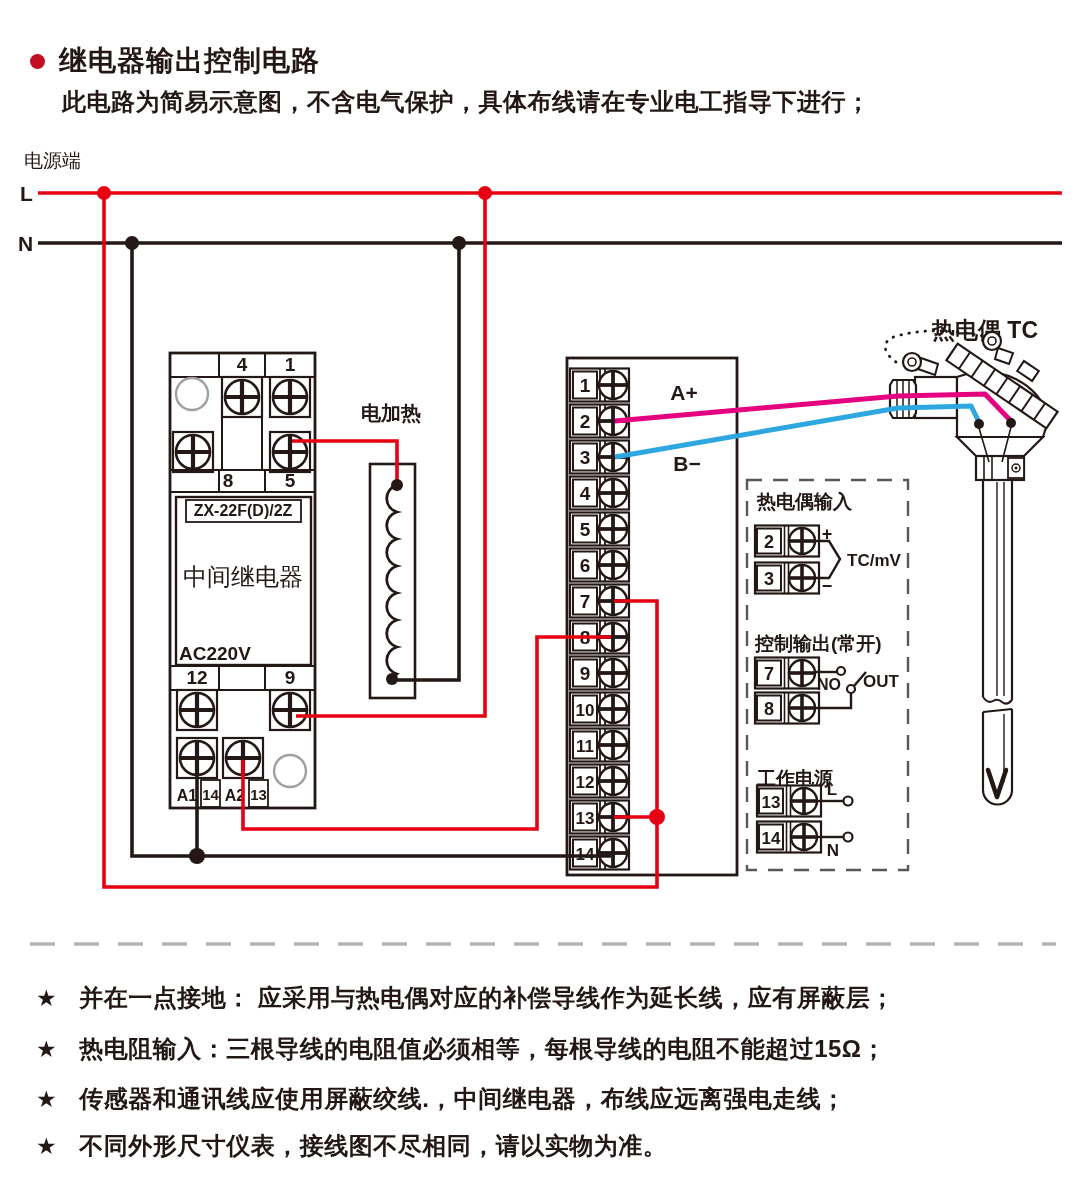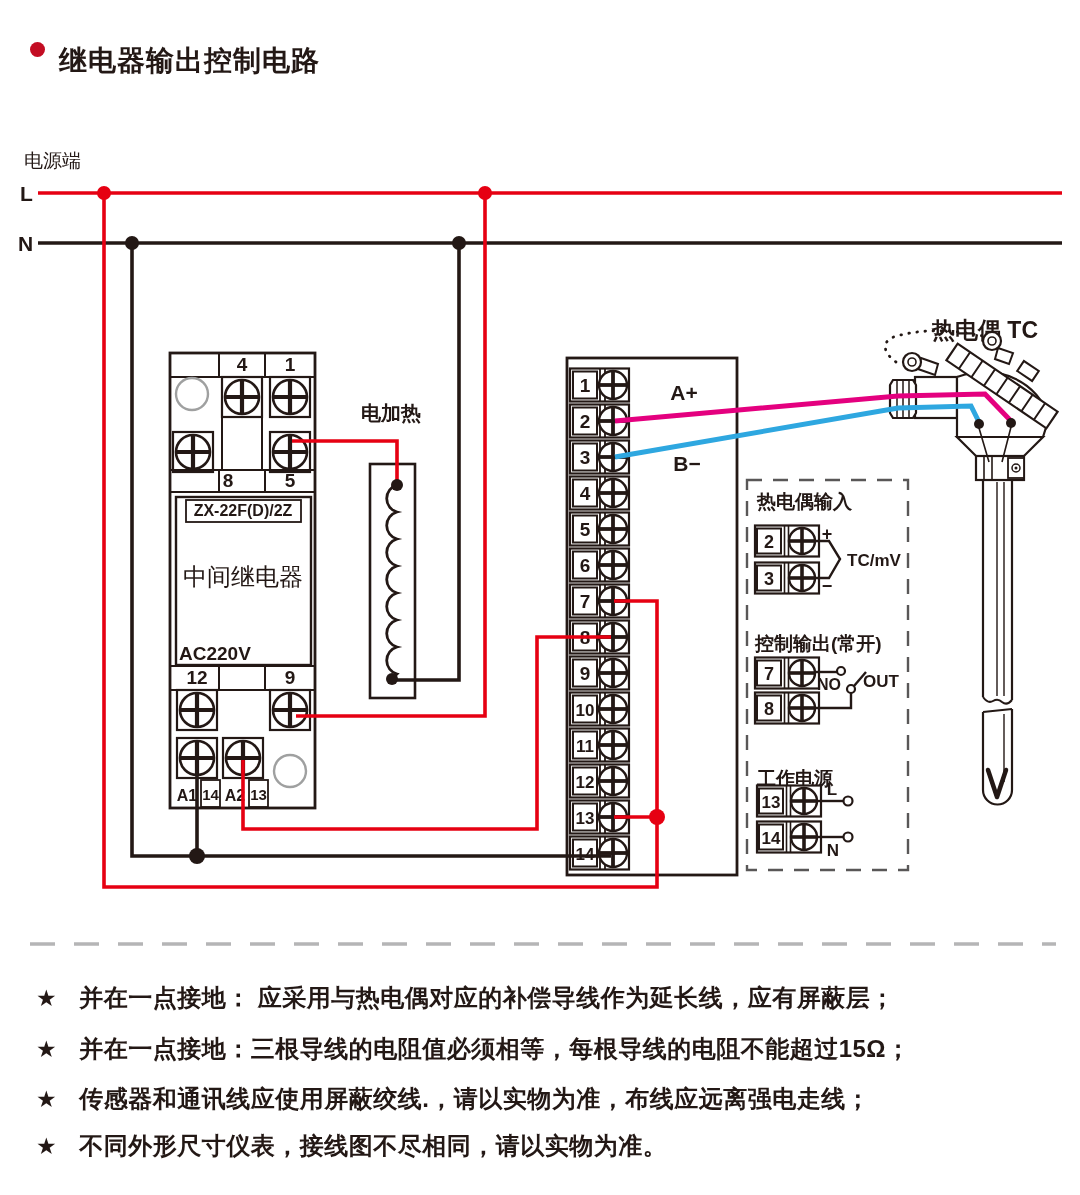--- a/index.html
+++ b/index.html
@@ -1,19 +1,19 @@
 <!DOCTYPE html>
 <html><head>
 <meta charset="utf-8">
 <style>
   html,body{margin:0;padding:0;background:#fff;}
   .page{position:relative;width:1080px;height:1195px;background:#fff;overflow:hidden;
         font-family:"Liberation Sans","DejaVu Sans",sans-serif;color:#231815;}
   .abs{position:absolute;}
-  .title-row{left:30px;top:42px;display:flex;gap:14px;}
+  .title-row{left:30px;top:42px;display:flex;align-items:center;gap:14px;}
   .bullet{width:15px;height:15px;border-radius:50%;background:#c30d23;flex:0 0 auto;}
   .title{font-size:28px;font-weight:700;letter-spacing:1px;}
   .subtitle{left:62px;top:86px;font-size:24px;font-weight:700;letter-spacing:0.5px;}
   .note-line{position:absolute;left:36px;display:flex;align-items:flex-start;gap:22px;
              font-size:24px;font-weight:700;letter-spacing:0.5px;white-space:nowrap;}
   .note-star{font-size:23px;line-height:30px;}
   .note-text{line-height:30px;}
   svg text{font-family:"Liberation Sans","DejaVu Sans",sans-serif;fill:#231815;stroke:none;}
   .k{stroke:#231815;fill:none;}
   .wht{fill:#fff;stroke:#231815;}
@@ -24,20 +24,21 @@
 </style>
 </head>
 <body>
 
 <div class="page">
 
   <div class="abs title-row">
     <span class="bullet"></span>
     <span class="title">继电器输出控制电路</span>
   </div>
+  <div class="abs subtitle">此电路为简易示意图，不含电气保护，具体布线请在专业电工指导下进行；</div>
 
   <svg class="abs" style="left:0;top:0;" width="1080" height="1195" viewBox="0 0 1080 1195">
     <defs>
       <g id="sc17">
         <circle r="17" class="wht" stroke-width="2.6"></circle>
         <line x1="-17" y1="0" x2="17" y2="0" class="k" stroke-width="4.2"></line>
         <line x1="0" y1="-17" x2="0" y2="17" class="k" stroke-width="4.2"></line>
       </g>
       <g id="sc14">
         <circle r="14" class="wht" stroke-width="2.4"></circle>
@@ -269,23 +270,23 @@
 
     <line x1="30" y1="944" x2="1056" y2="944" stroke="#b5b5b6" stroke-width="3.4" stroke-dasharray="25 19"></line>
   </svg>
 
   <div class="note-line" style="top:983px;">
     <span class="note-star">★</span>
     <span class="note-text">并在一点接地： 应采用与热电偶对应的补偿导线作为延长线，应有屏蔽层；</span>
   </div>
   <div class="note-line" style="top:1034px;">
     <span class="note-star">★</span>
-    <span class="note-text">并在一点接地：三根导线的电阻值必须相等，每根导线的电阻不能超过15Ω；</span>
+    <span class="note-text">热电阻输入：三根导线的电阻值必须相等，每根导线的电阻不能超过15Ω；</span>
   </div>
   <div class="note-line" style="top:1084px;">
     <span class="note-star">★</span>
-    <span class="note-text">传感器和通讯线应使用屏蔽绞线.，请以实物为准，布线应远离强电走线；</span>
+    <span class="note-text">传感器和通讯线应使用屏蔽绞线.，中间继电器，布线应远离强电走线；</span>
   </div>
   <div class="note-line" style="top:1131px;">
     <span class="note-star">★</span>
     <span class="note-text">不同外形尺寸仪表，接线图不尽相同，请以实物为准。</span>
   </div>
 </div>
 
 </body></html>

